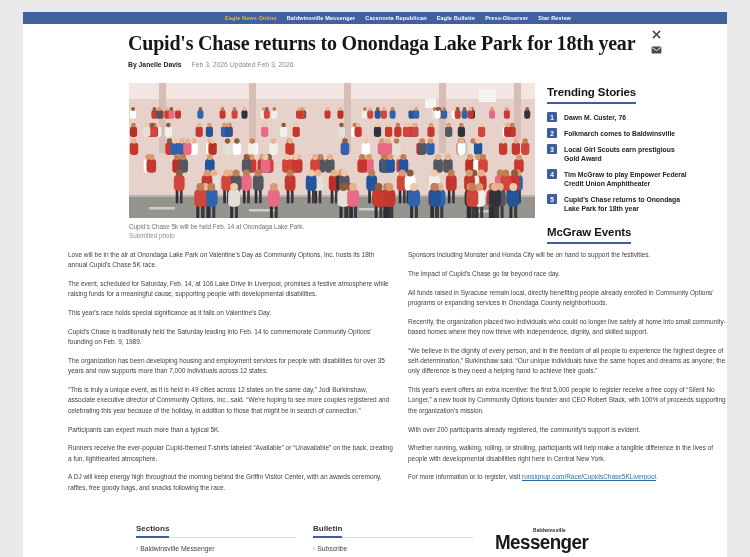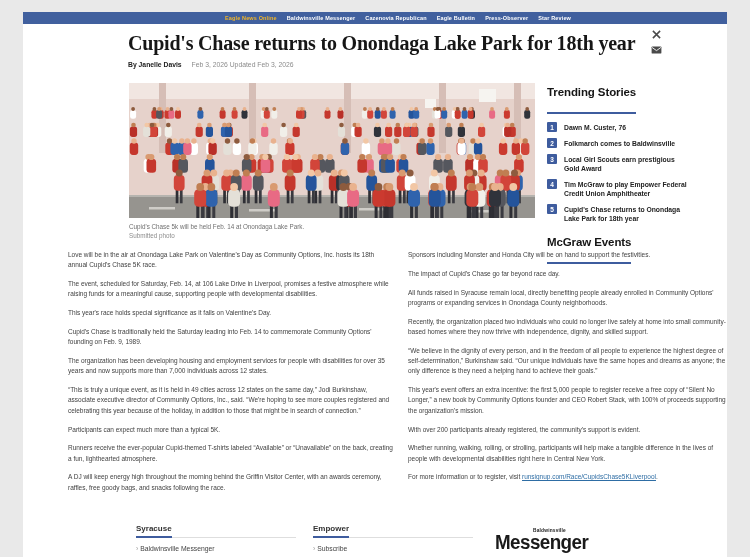--- a/index.html
+++ b/index.html
@@ -37,21 +37,21 @@
   
   .hero { position:absolute; left:106px; top:71px; width:406px; margin:0; }
   .hero svg { display:block; width:406px; height:135px; }
   .caption { margin-top:4px; font-size:6.3px; color:#6f6f6f; line-height:9px; }
   .credit  { font-size:6.3px; color:#8d8d8d; line-height:9px; }
 
   
   .sidebar { position:absolute; left:524px; top:70px; width:140px; }
   .sb-title {
     margin:0; font-size:11.5px; font-weight:bold; color:#151515;
-    display:inline-block; border-bottom:2px solid #3e5c9e; padding-bottom:14px; letter-spacing:-0.1px;
+    display:inline-block; border-bottom:2px solid #3e5c9e; padding-bottom:4px; letter-spacing:-0.1px;
   }
   .trending-list { list-style:none; margin:8px 0 0; padding:0; }
   .trending-list li { display:flex; gap:7px; margin-bottom:6px; cursor:pointer; }
   .badge {
     flex:0 0 10px; width:10px; height:10px; background:#3e5c9e; color:#fff;
     font-size:6.5px; font-weight:bold; display:flex; align-items:center; justify-content:center;
     border-radius:1px;
   }
   .t-text { font-size:6.8px; font-weight:bold; color:#222; line-height:9px; padding-top:1px; }
   .local-events { margin-top:9px; }
@@ -669,27 +669,27 @@
     <p class="bp">This year's event offers an extra incentive: the first 5,000 people to register receive a free copy of “Silent No Longer,” a new book by Community Options founder and CEO Robert Stack, with 100% of proceeds supporting the organization's mission.</p>
     <p class="bp">With over 200 participants already registered, the community's support is evident.</p>
     <p class="bp">Whether running, walking, rolling, or strolling, participants will help make a tangible difference in the lives of people with developmental disabilities right here in Central New York.</p>
     <p class="bp">
       <span>For more information or to register, visit </span><a href="#" class="body-link">runsignup.com/Race/CupidsChase5KLiverpool</a><span>.</span>
     </p>
   </div>
 
   <footer>
     <div class="fcol fcol-sections">
-      <h3 class="f-title"><span>Syracuse</span></h3>
+      <h3 class="f-title"><span>Sections</span></h3>
       <ul class="f-list">
         <li>Baldwinsville Messenger</li>
       </ul>
     </div>
     <div class="fcol fcol-services">
-      <h3 class="f-title"><span>Empower</span></h3>
+      <h3 class="f-title"><span>Bulletin</span></h3>
       <ul class="f-list">
         <li>Subscribe</li>
       </ul>
     </div>
     <div class="footer-logo">
       <span class="logo-small">Baldwinsville</span>
       <span class="logo-large">Messenger</span>
     </div>
   </footer>
 

